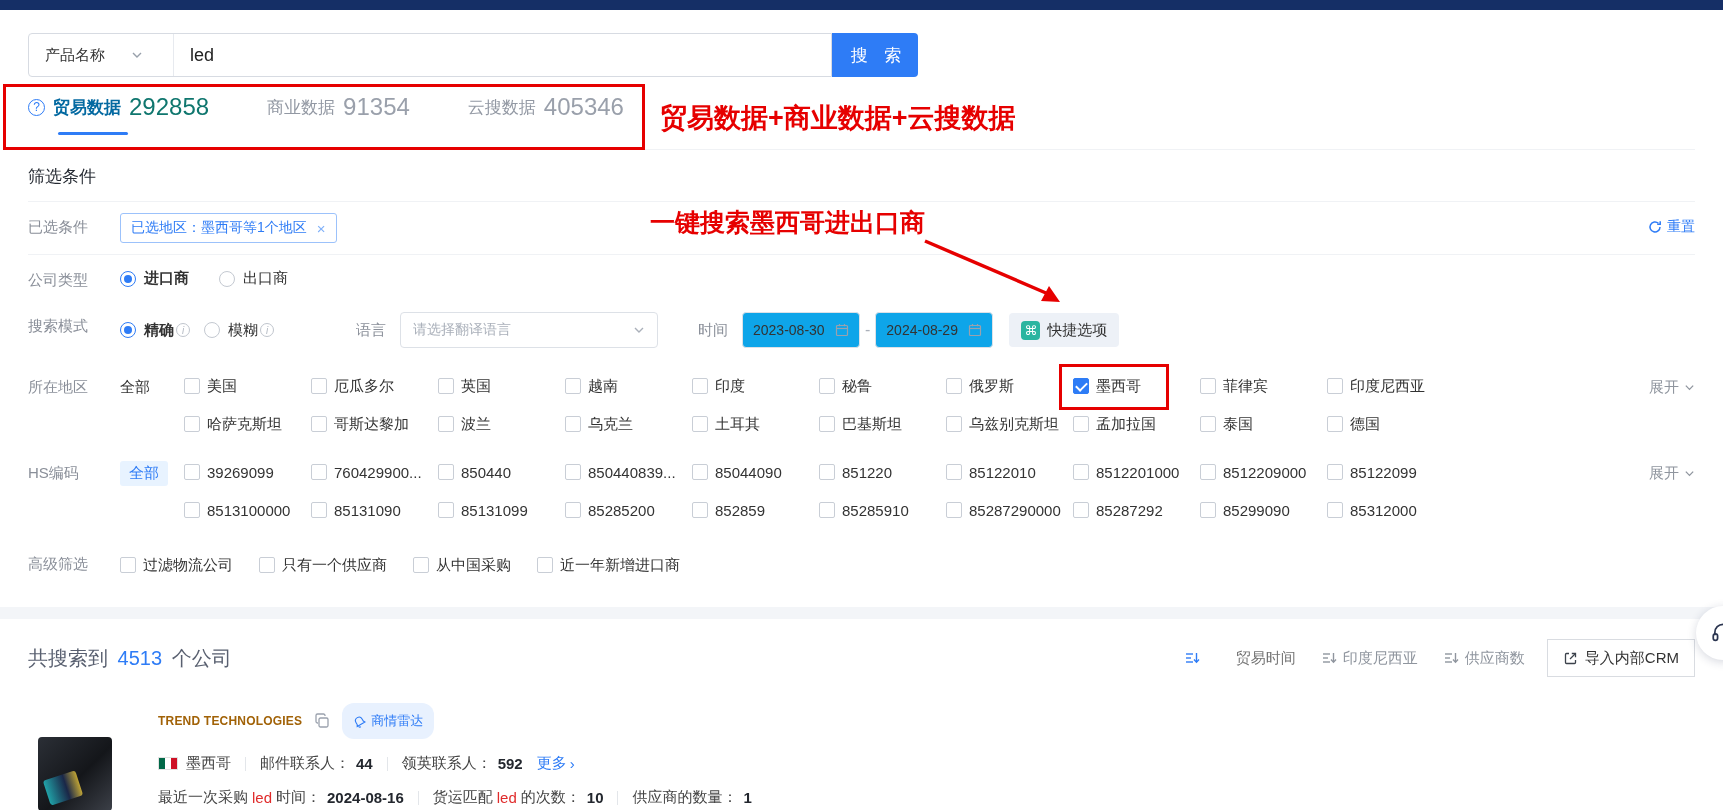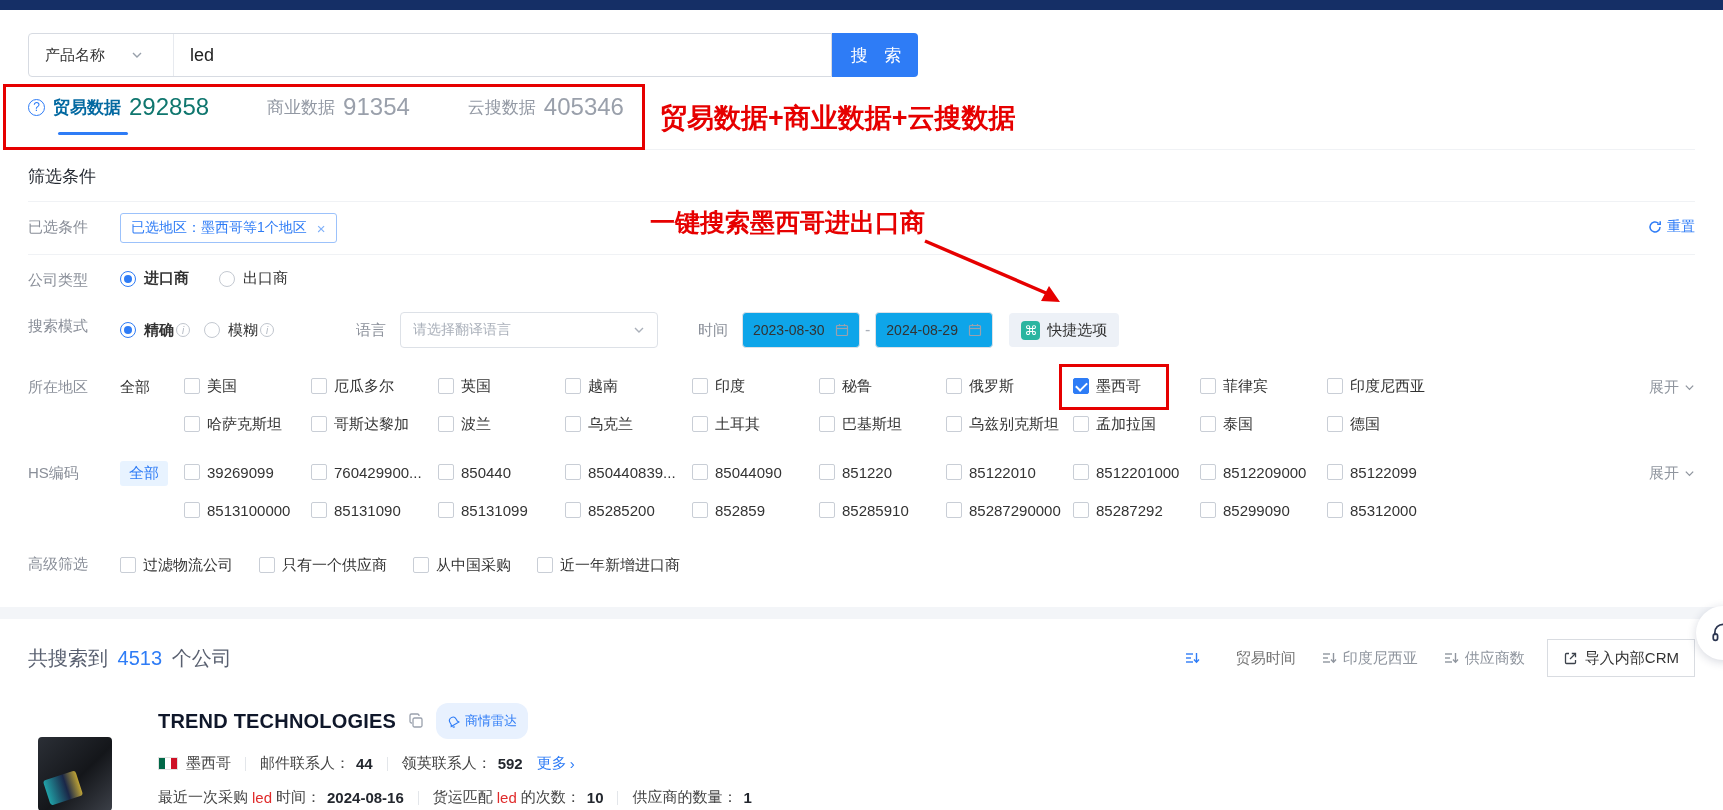--- a/index.html
+++ b/index.html
@@ -80,21 +80,21 @@
   .summary .cnt { color:#2e7cf6; margin:0 4px; }
   .sort-item { display:flex; align-items:center; gap:6px; font-size:15px; color:#8f959e; margin-left:26px; cursor:pointer; }
   .sort-item.active { color:#737373;gap:36px; }
   .crm-btn { display:flex; align-items:center; gap:7px; border:1px solid #d9dce1; border-radius:0; height:38px; padding:0 15px; font-size:15px; color:#333; margin-left:22px; background:#fff; cursor:pointer; }
 
   .company-card { display:flex; margin-top:26px; border-bottom:1px solid #ebedf0; padding-bottom:22px; }
   .thumb { width:74px; height:74px; border-radius:4px; margin:34px 0 0 10px; flex:none; overflow:hidden; position:relative; background:linear-gradient(135deg,#2b2f36 0%,#14161a 55%,#3c4048 100%); cursor:pointer; }
   .thumb::after { content:""; position:absolute; left:8px; bottom:10px; width:34px; height:26px; transform:rotate(-18deg); background:linear-gradient(90deg,#23c3c9 0%,#1b2a52 60%,#e8c53a 100%); opacity:.8; border-radius:3px; }
   .card-main { flex:1; padding-left:46px; }
   .c-title-row { display:flex; align-items:center; gap:12px; }
-  .c-name { font-size:20px; font-weight:700; color:#0f172a; letter-spacing:.2px; cursor:pointer; }
+  .c-name { font-size:12px; font-weight:700; color:#a16207; letter-spacing:.2px; cursor:pointer; }
   .copy-ic { cursor:pointer; display:inline-flex; }
   .badge { display:inline-flex; align-items:center; gap:5px; background:#e8f1fe; color:#2e7cf6; font-size:13px; height:36px; padding:0 11px; border-radius:12px; cursor:pointer; }
   .c-line { display:flex; align-items:center; margin-top:15px; font-size:15px; color:#444; }
   .flag { width:20px; height:13px; border:1px solid #e2e2e2; background:linear-gradient(90deg,#006847 0 33%,#ffffff 33% 66%,#ce1126 66% 100%); margin-right:8px; flex:none; }
   .vsep { width:1px; height:14px; background:#e3e6ea; margin:0 14px; flex:none; }
   .stat-val { font-weight:700; color:#23272e; margin-left:6px; }
   .more-link { color:#2e7cf6; margin-left:14px; cursor:pointer; display:flex; align-items:center; gap:3px; }
   .kw { color:#e02b2b; margin:0 4px; }
 
   

